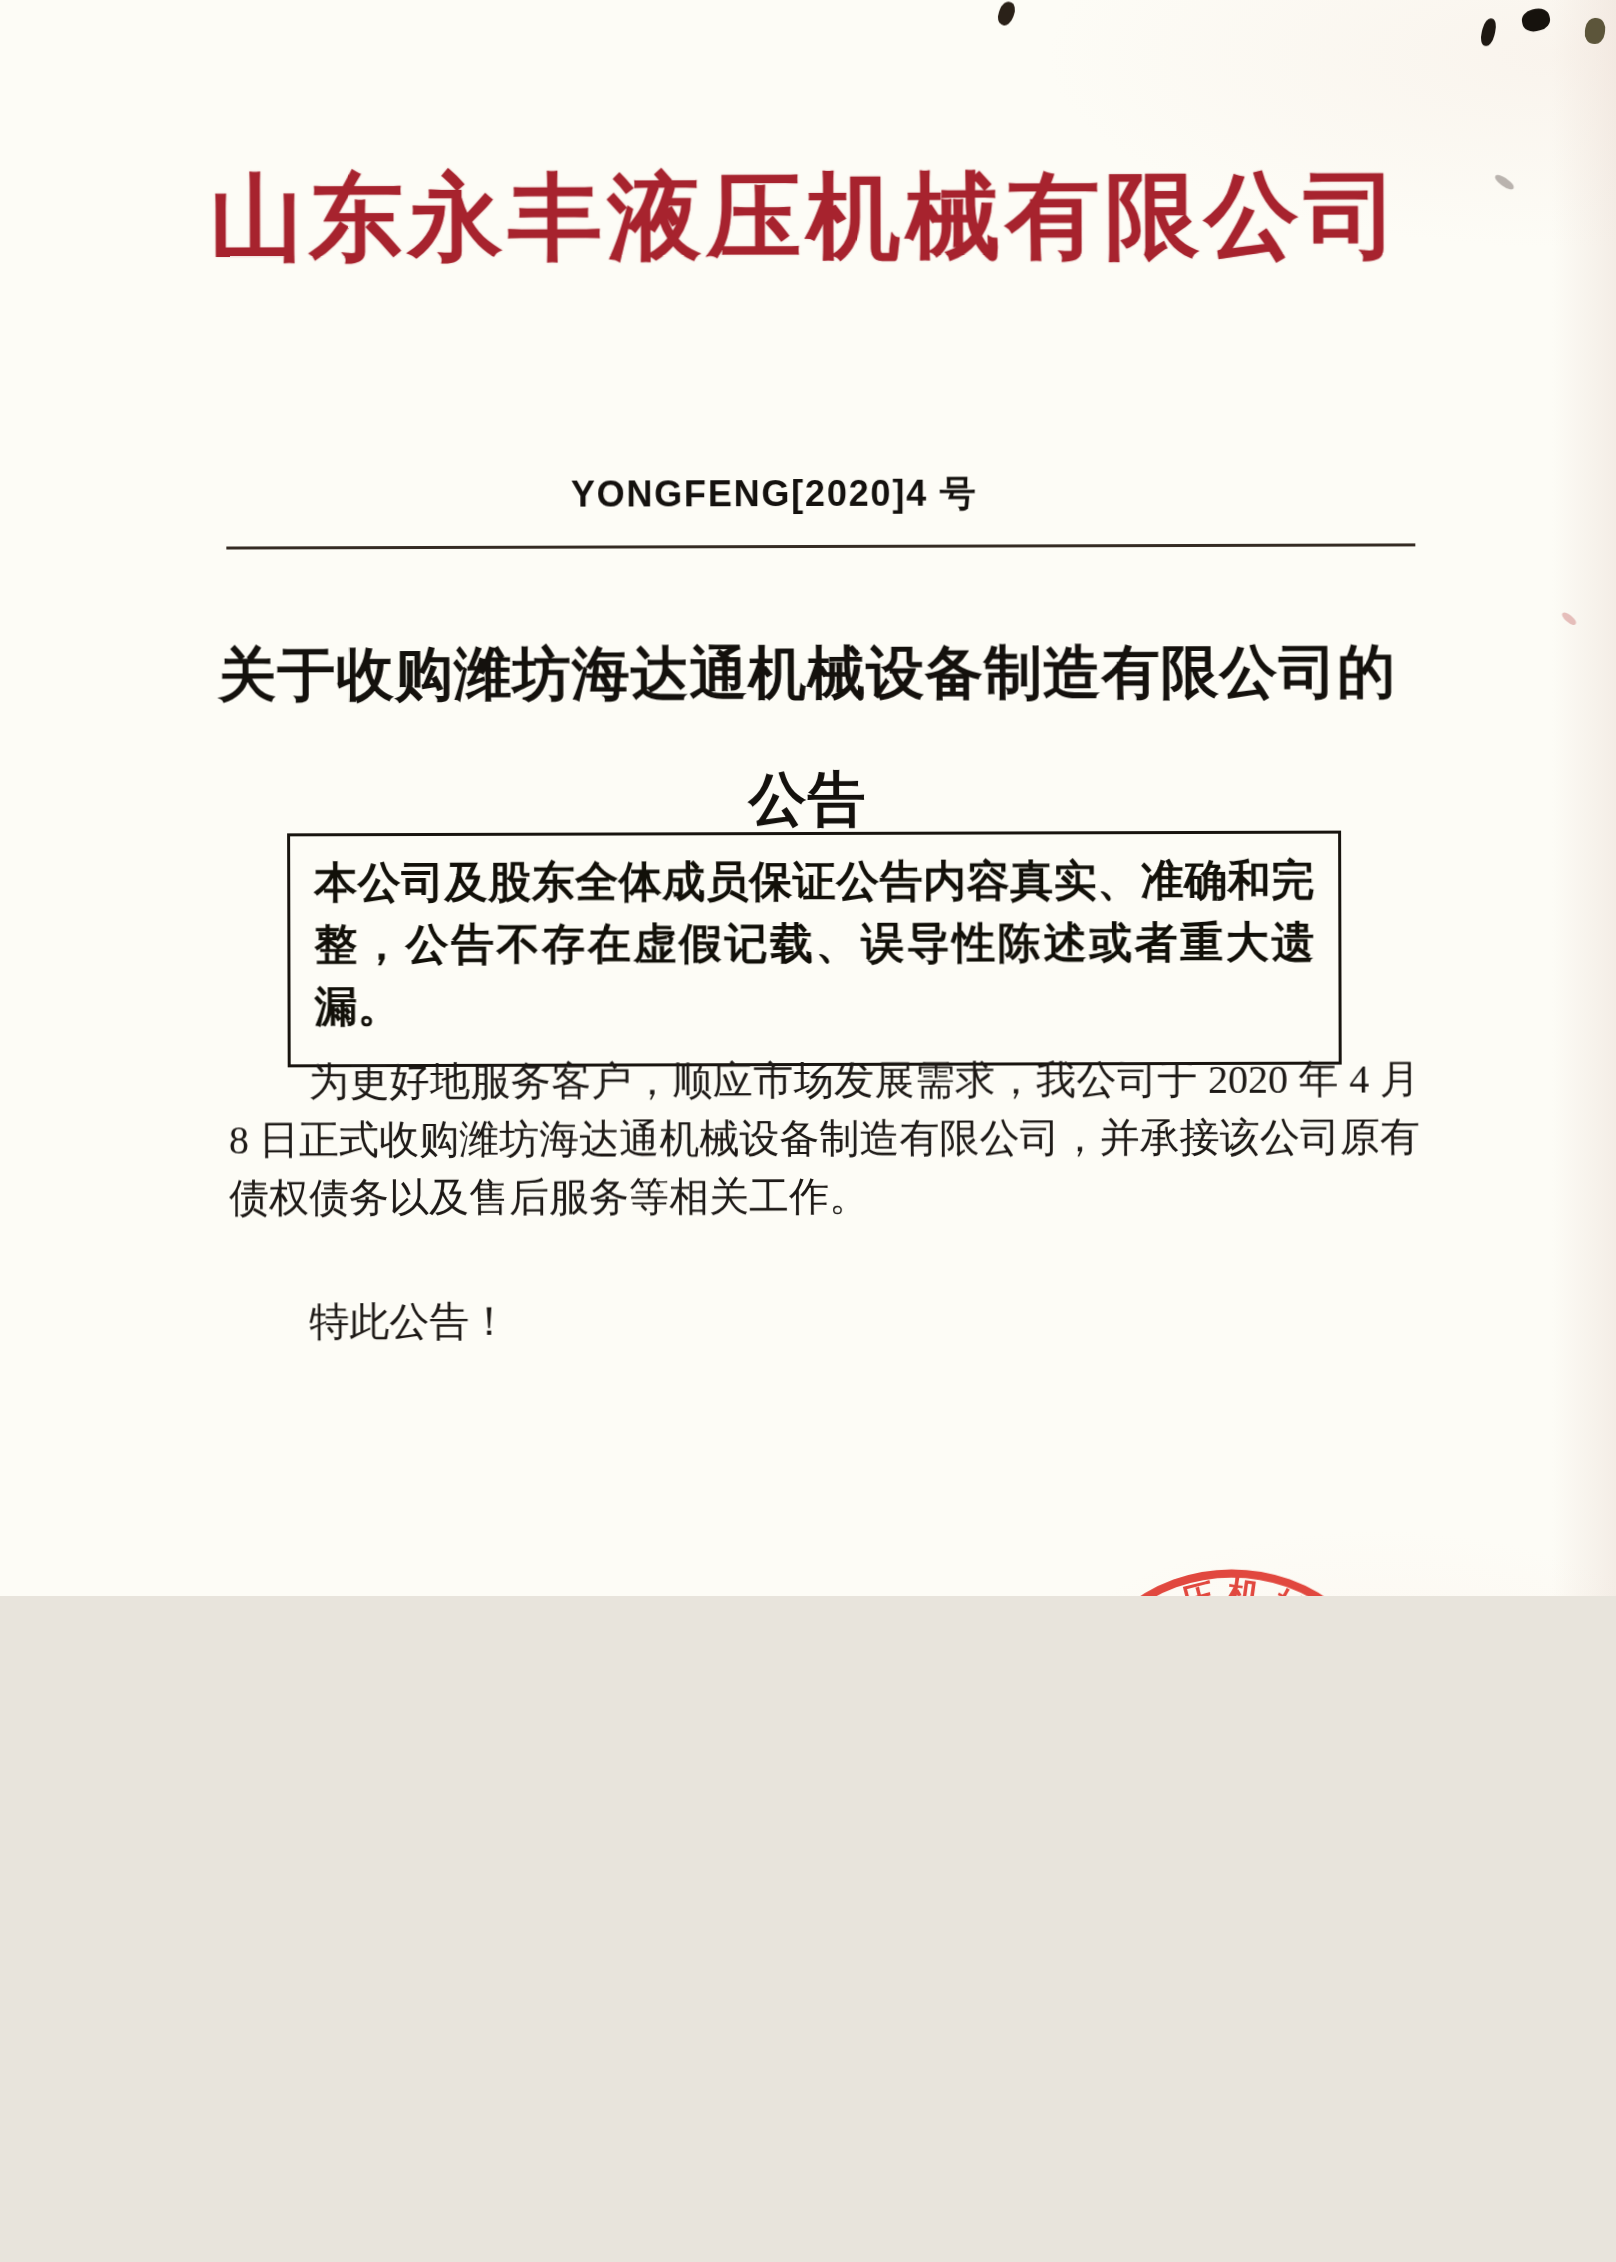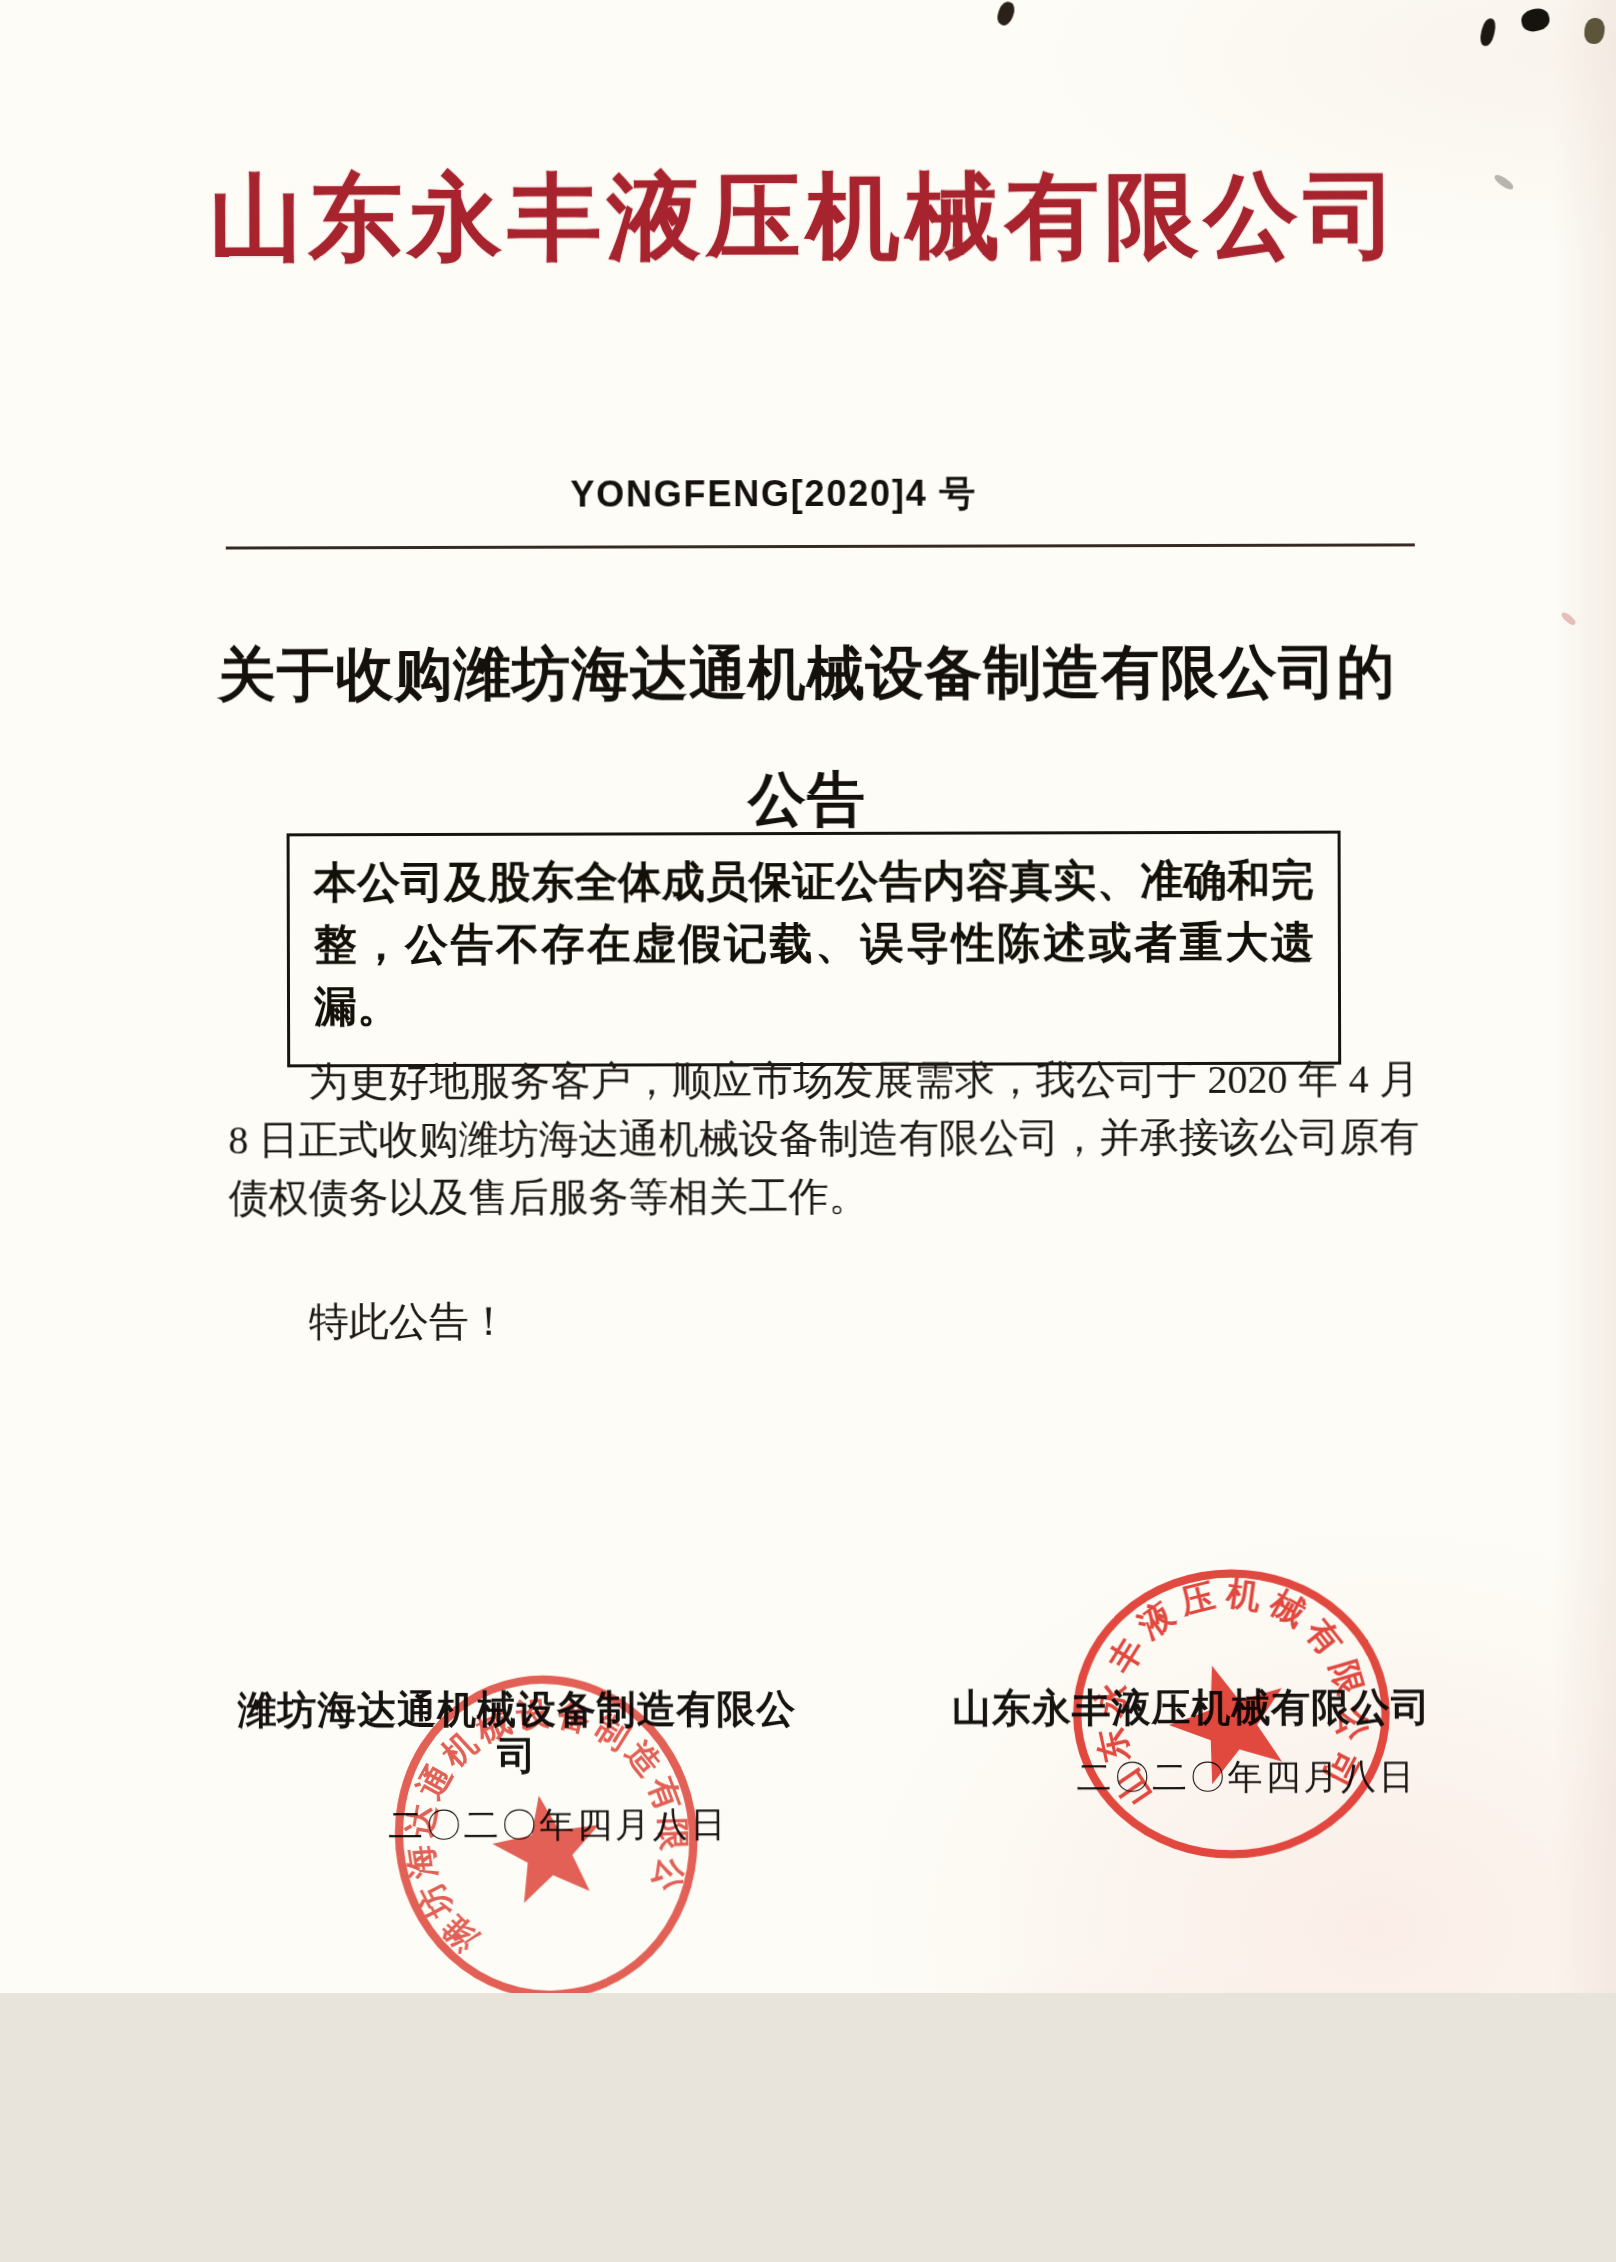--- a/index.html
+++ b/index.html
@@ -6,21 +6,21 @@
   :root{
     --title-red:#a7232e;
     --stamp-red-left:#e05247;
     --stamp-red-right:#df382e;
     --ink-black:#1d1916;
     --paper:#fdfcf6;
   }
   html,body{margin:0;padding:0;background:#e8e4dc;}
   .page{
     position:relative;
-    width:1616px;height:1993px;
+    width:1616px;height:1596px;
     margin:0 auto;
     overflow:hidden;
     background:
       radial-gradient(826px 643px at 1377px 1928px, rgba(246,213,208,.38), transparent 62%),
       radial-gradient(643px 459px at 1148px 2232px, rgba(244,208,203,.30), transparent 62%),
       radial-gradient(735px 275px at 1561px 55px, rgba(240,223,213,.28), transparent 70%),
       linear-gradient(to left, rgba(222,202,192,.30), transparent 64px),
       var(--paper,#fdfcf6);
     font-family:"Liberation Serif","DejaVu Serif",serif;
     color:var(--ink-black,#1d1916);

